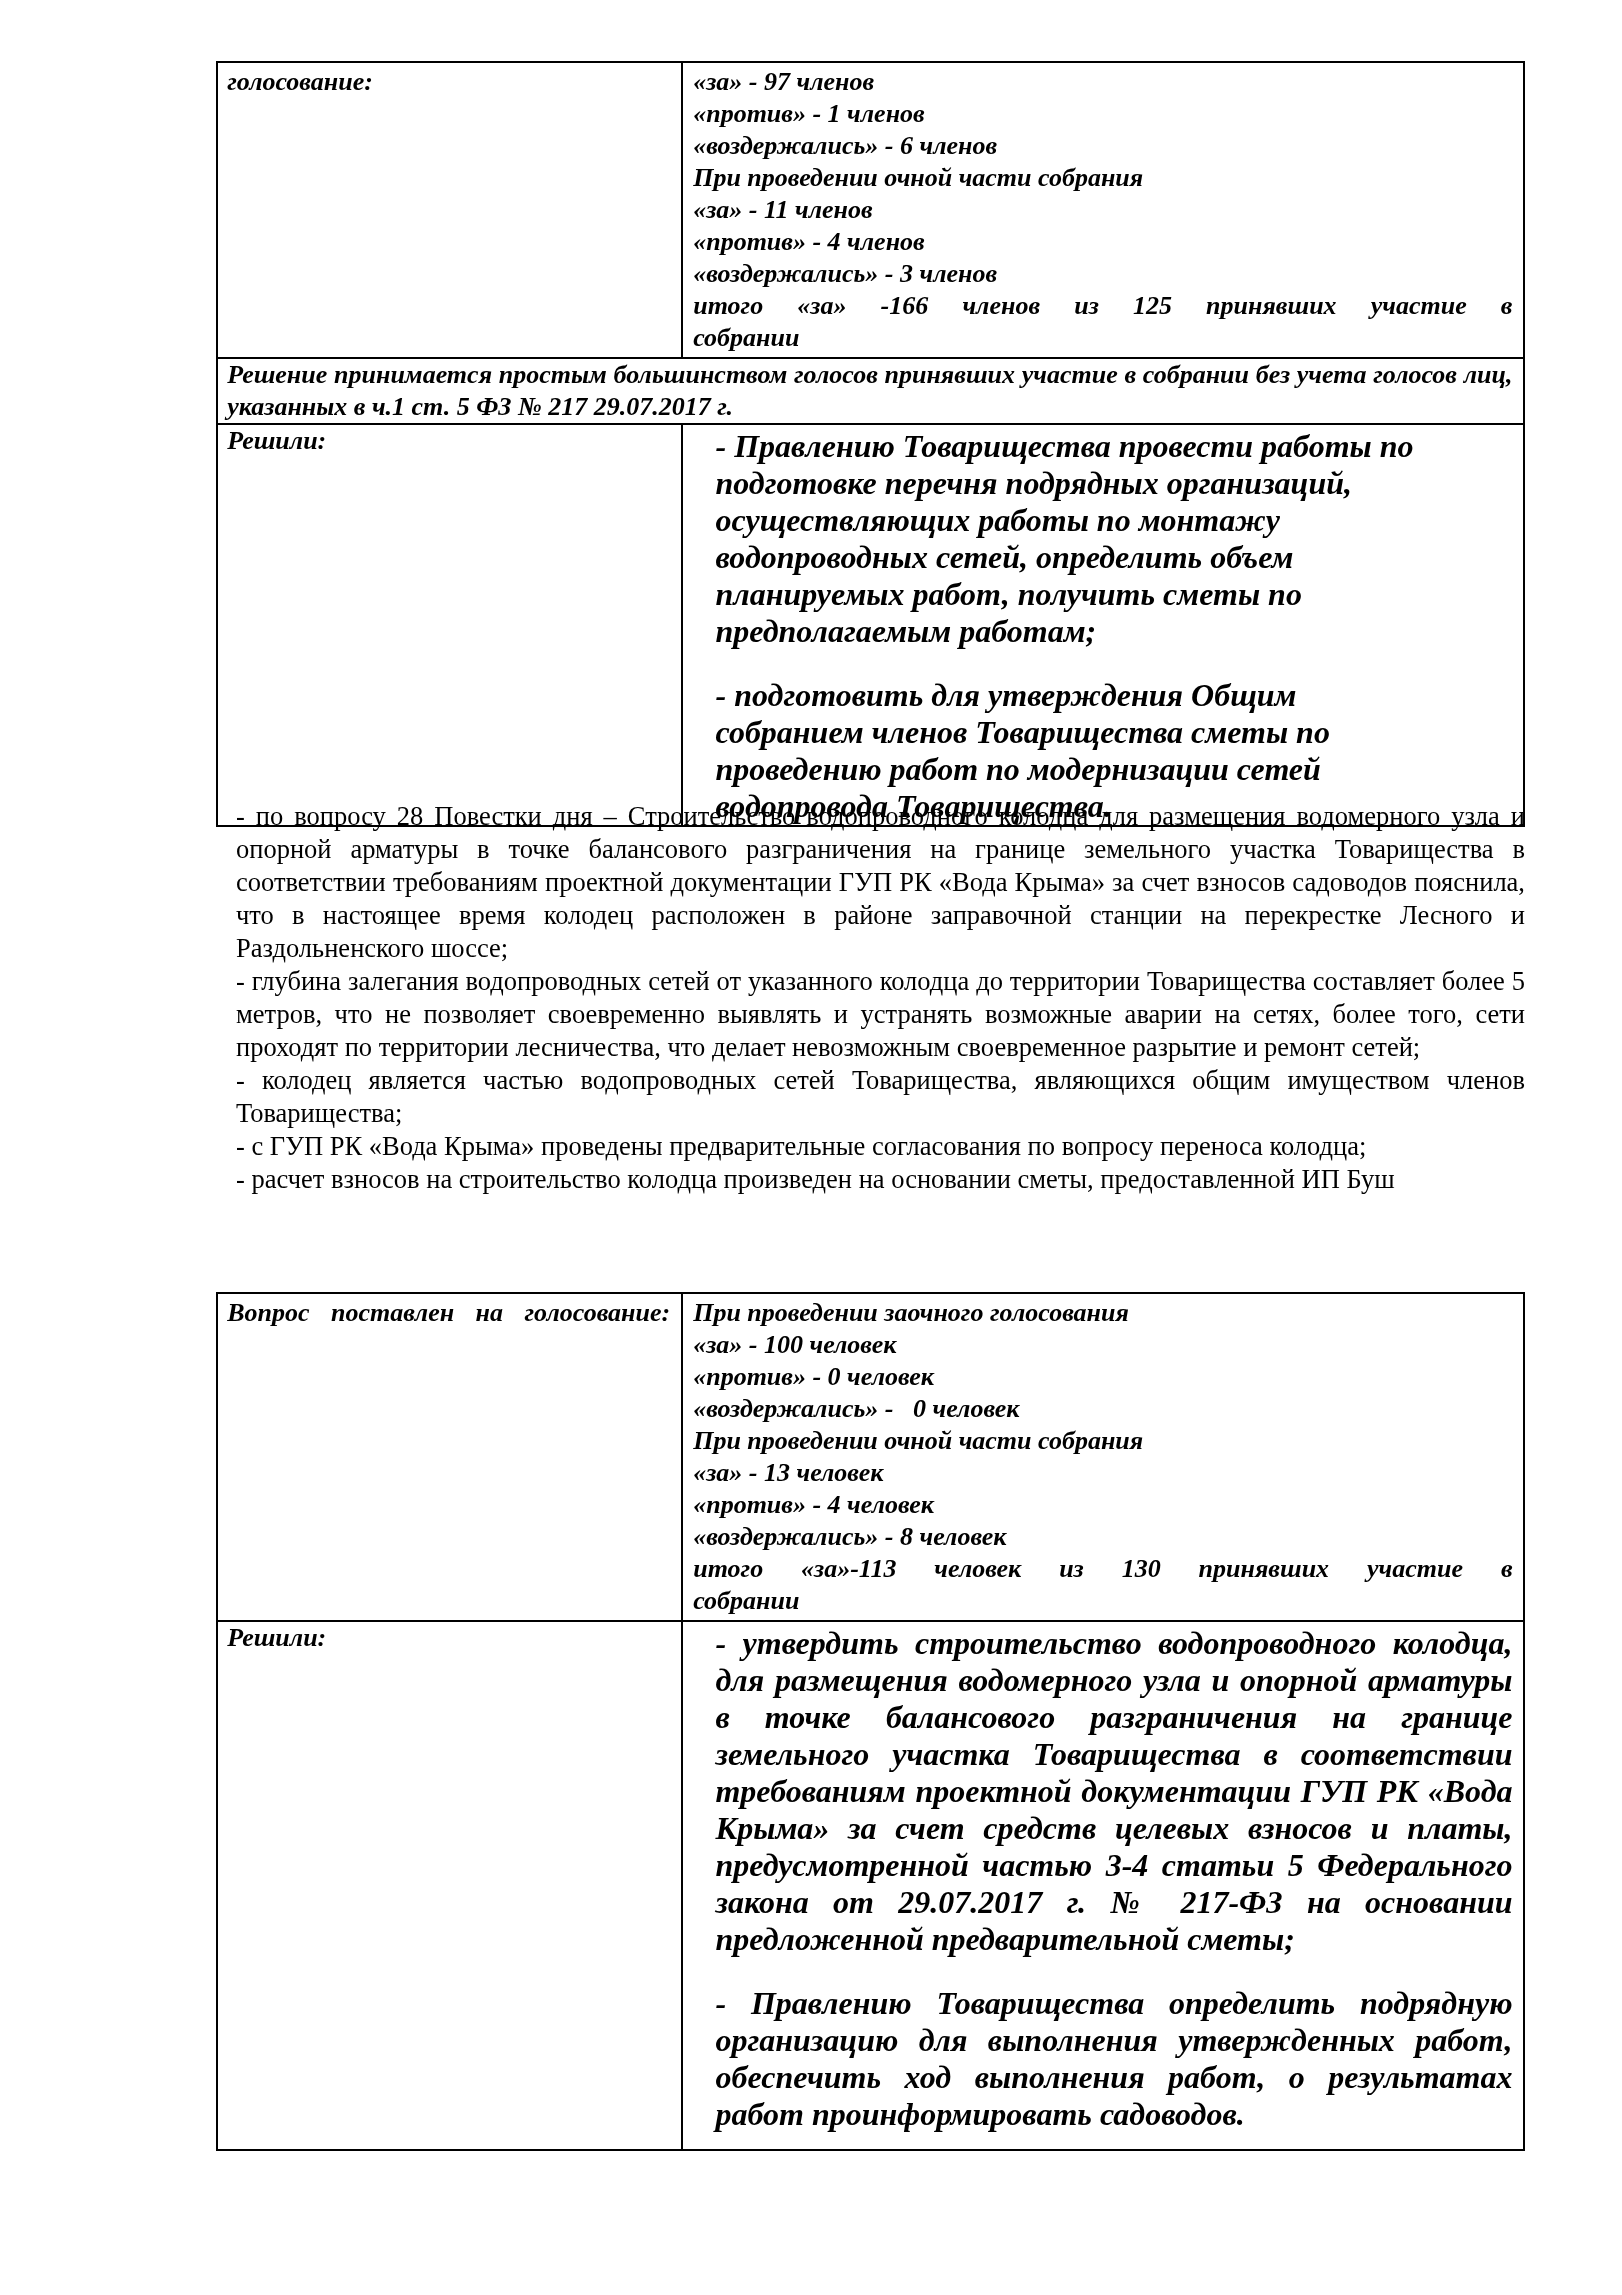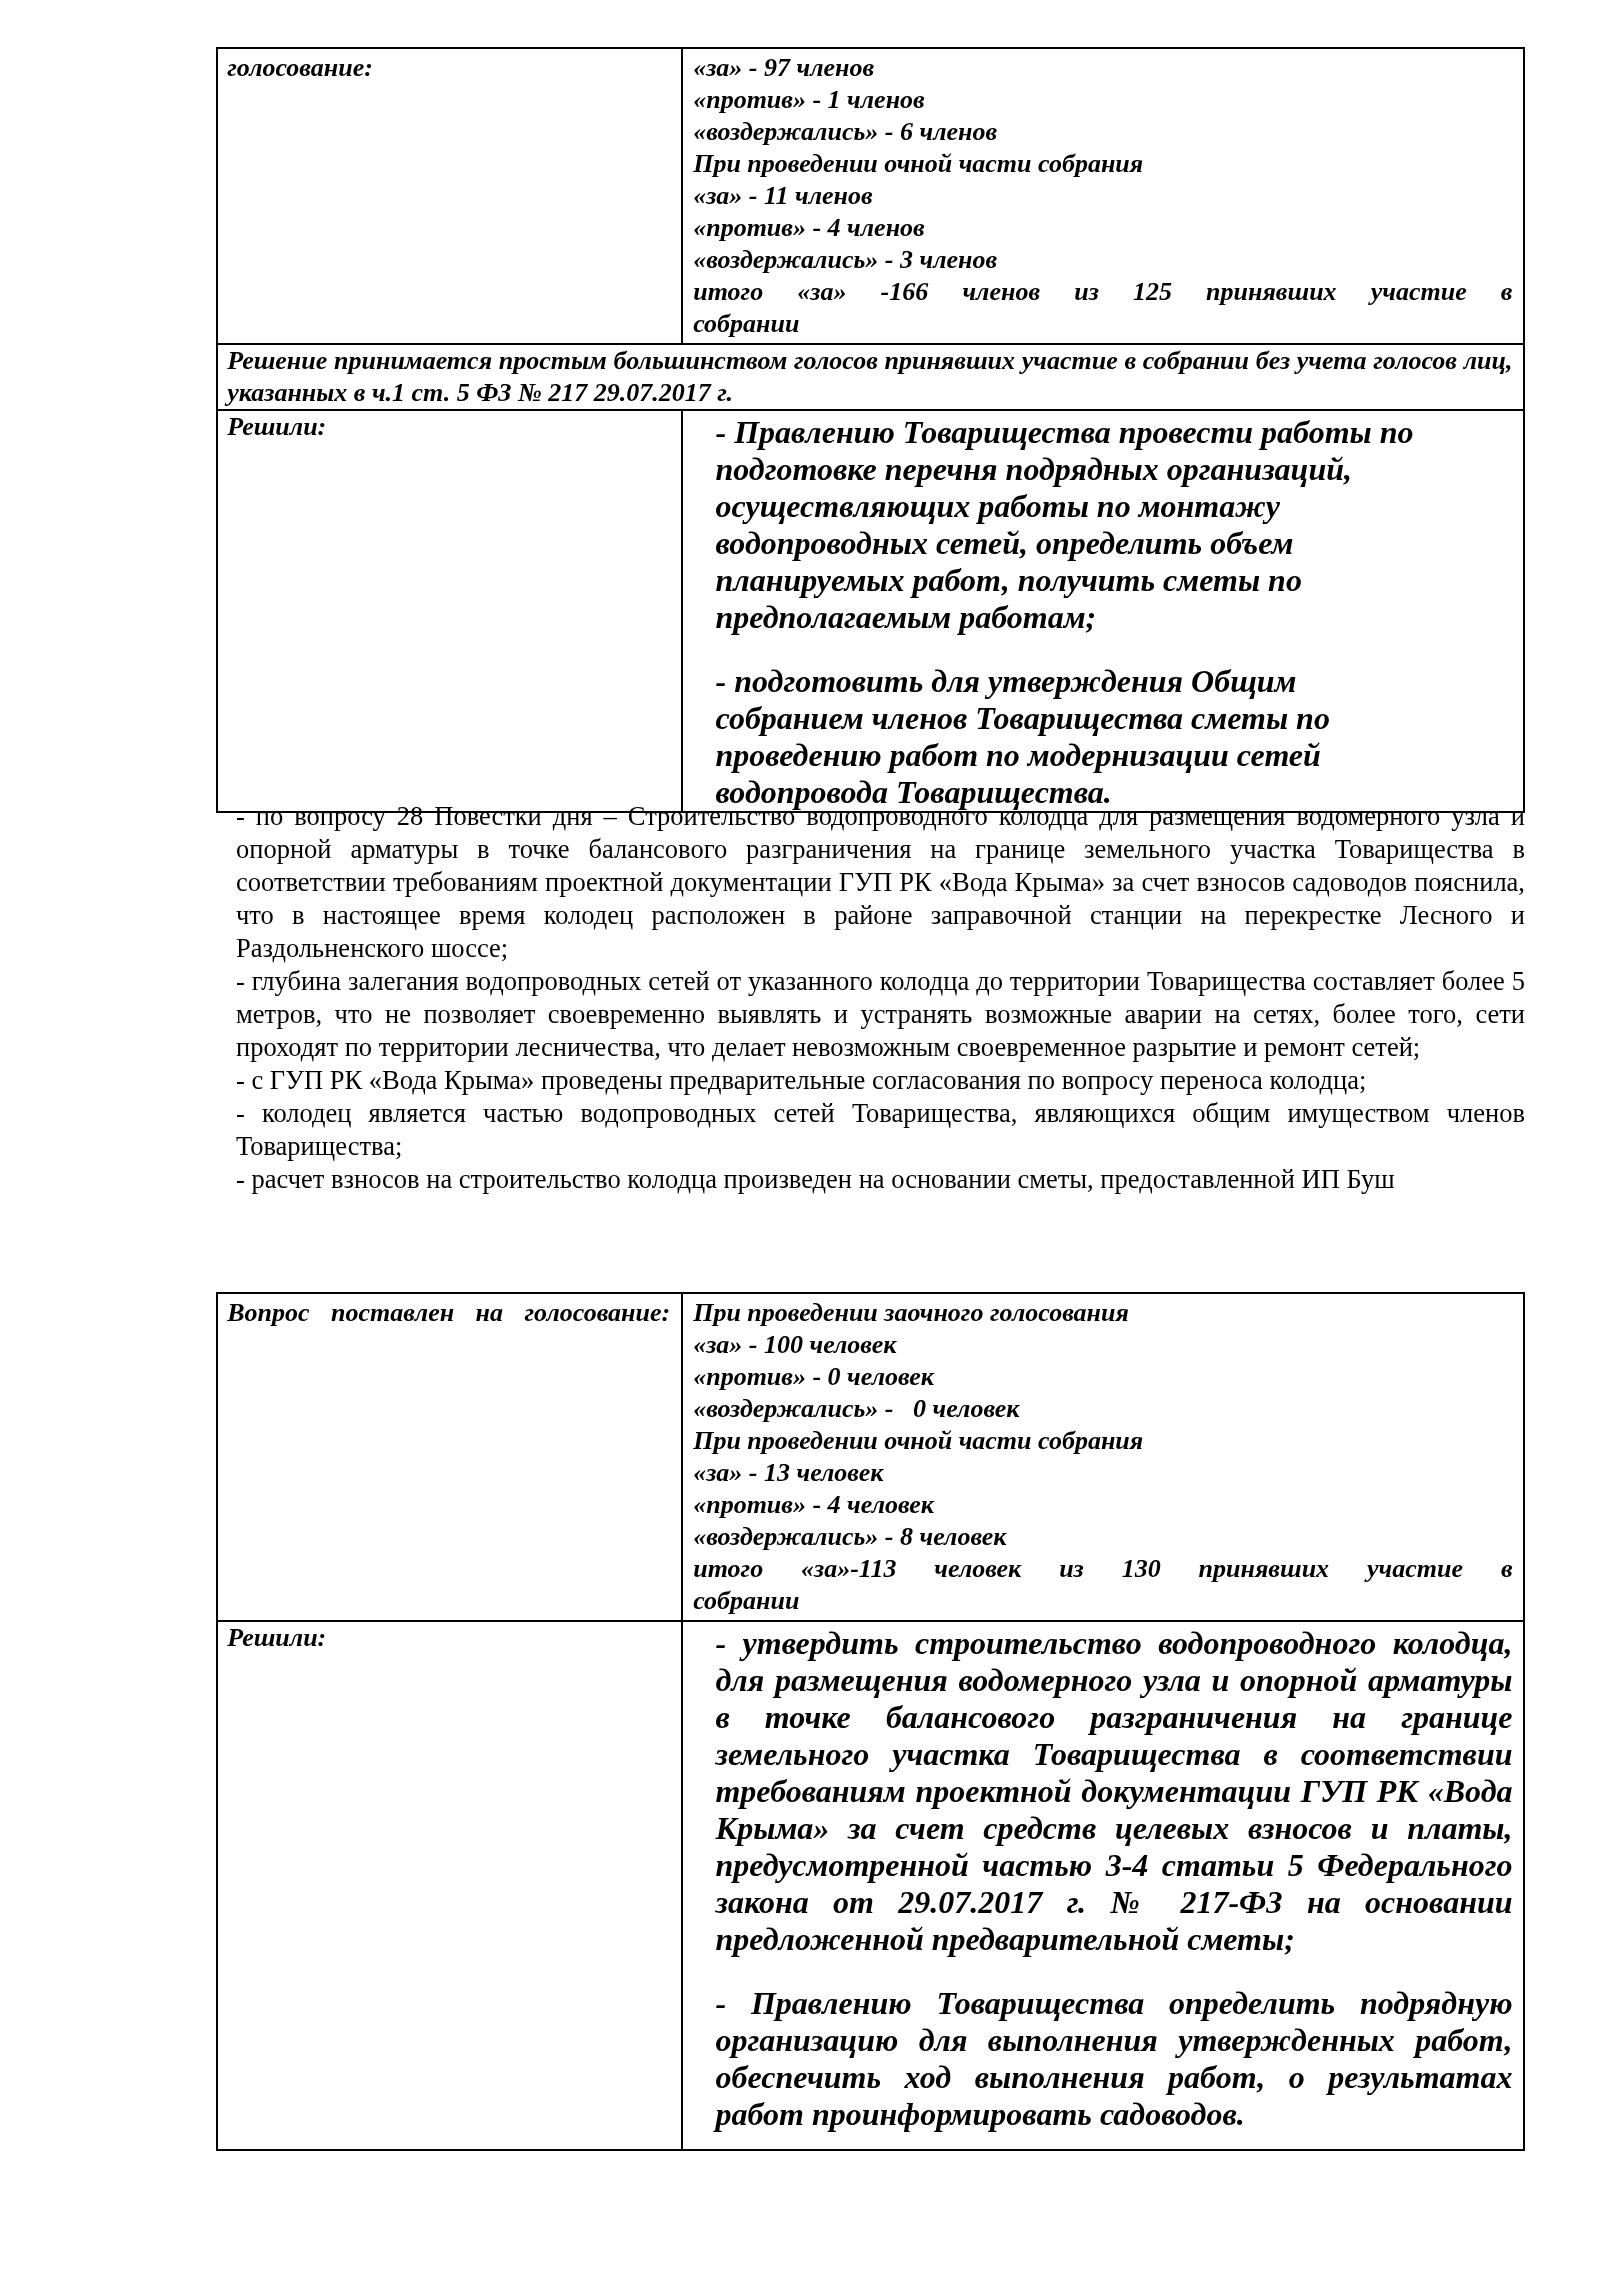--- a/index.html
+++ b/index.html
@@ -25,21 +25,21 @@
     position:absolute; left:236px; top:800px; width:1289px;
     font-family:"Liberation Serif","DejaVu Serif",serif;
     font-size:26.5px; line-height:33px; text-align:justify;
   }
   .speaker-block p { margin:0; text-align:justify; text-align-last:left; }
   .speaker-name { font-weight:bold; }
 </style>
 </head>
 <body>
 
-<table class="doc-table" style="top:47px;border-radius:25px;">
+<table class="doc-table" style="top:61px;border-radius:25px;">
   <tbody>
       <tr style="height:296px;">
     <td class="col-left divider-right" style="padding-top:2.6px;">
       <span class="line">голосование:</span>
     </td>
     <td style="padding-top:2.6px; padding-left:10.5px;">
       <span class="line">«за» - 97 членов</span>
       <span class="line">«против» - 1 членов</span>
       <span class="line">«воздержались» - 6 членов</span>
       <span class="line">При проведении очной части собрания</span>
@@ -63,22 +63,22 @@
         <p>-  подготовить для утверждения Общим собранием членов Товарищества сметы по проведению работ по модернизации сетей водопровода Товарищества.</p>
       </div>
     </td>
   </tr>
 </tbody>
   </table>
 
 <div class="speaker-block">
   <p>- по вопросу 28 Повестки дня – Строительство водопроводного колодца для размещения водомерного узла и опорной арматуры в точке балансового разграничения на границе земельного участка Товарищества в соответствии требованиям проектной документации ГУП РК «Вода Крыма» за счет взносов садоводов пояснила, что в настоящее время колодец расположен в районе заправочной станции на перекрестке Лесного и Раздольненского шоссе;</p>
   <p>- глубина залегания водопроводных сетей от указанного колодца до территории Товарищества составляет более 5 метров, что не позволяет своевременно выявлять и устранять возможные аварии на сетях, более того, сети проходят по территории лесничества, что делает невозможным своевременное разрытие и ремонт сетей;</p>
+  <p>- колодец является частью водопроводных сетей Товарищества, являющихся общим имуществом членов Товарищества;</p>
   <p>- с ГУП РК «Вода Крыма» проведены предварительные согласования по вопросу переноса колодца;</p>
-  <p>- колодец является частью водопроводных сетей Товарищества, являющихся общим имуществом членов Товарищества;</p>
   <p>- расчет взносов на строительство колодца произведен на основании сметы, предоставленной ИП Буш</p>
 </div>
 
 <table class="doc-table" style="top:1292px;padding-left:21px;">
   <tbody>
       <tr style="height:328px;">
     <td class="col-left divider-right" style="padding-top:2.6px;">
       <span class="left-label-just">Вопрос поставлен на голосование:</span>
     </td>
     <td style="padding-top:2.6px; padding-left:10.5px;">

